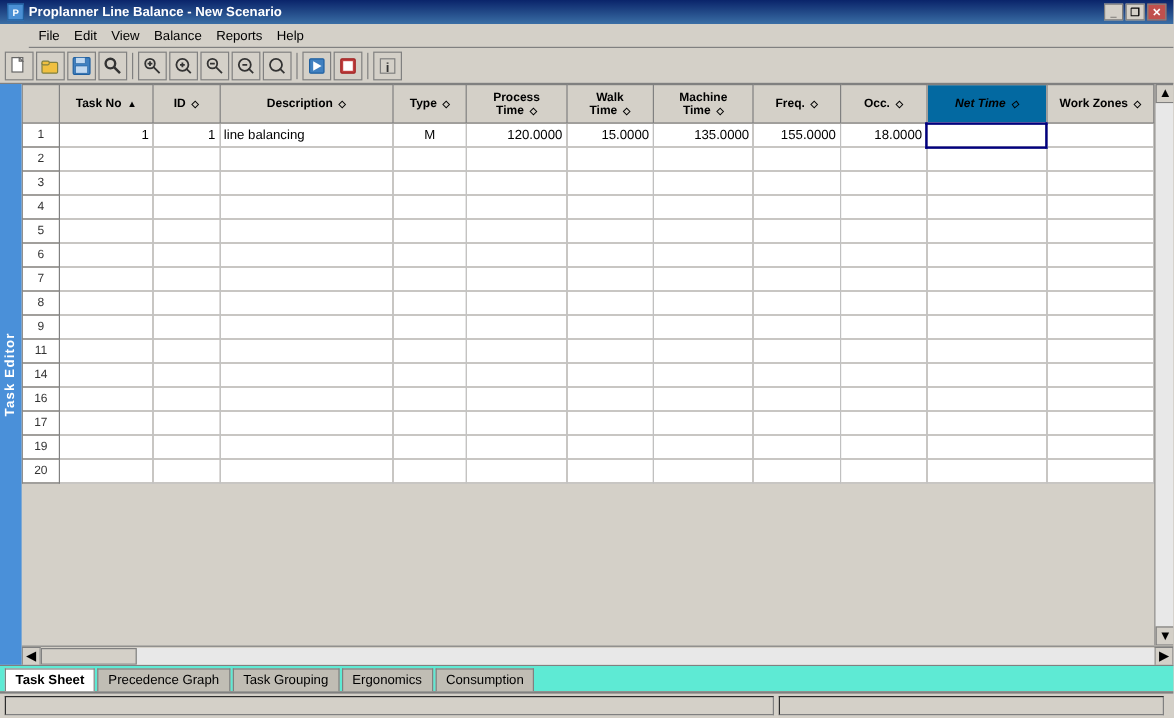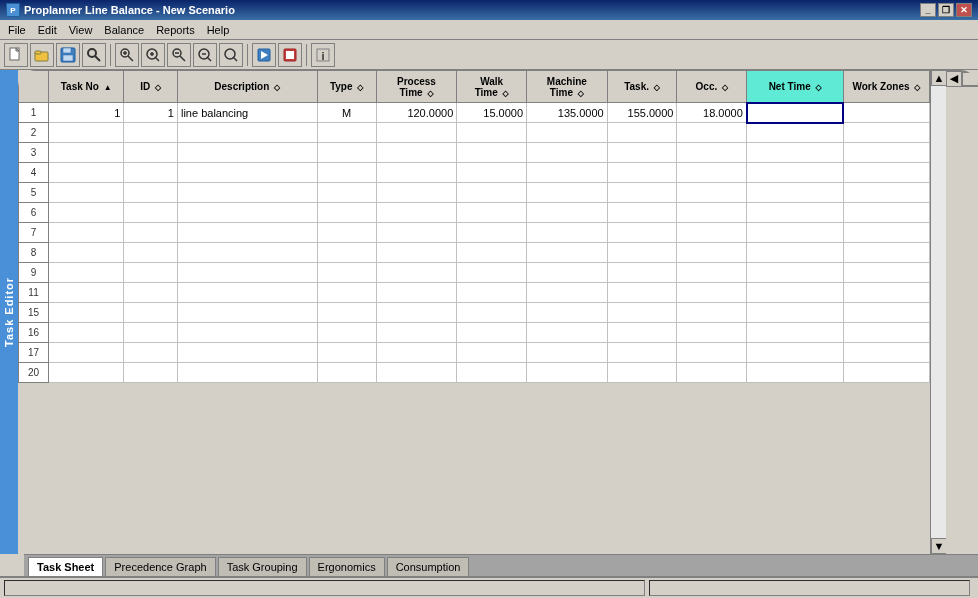--- a/index.html
+++ b/index.html
@@ -28,20 +28,21 @@
     }
 
     
     .menu-bar {
       background: #d4d0c8;
       height: 20px;
       display: flex;
       align-items: center;
       padding: 0 2px;
       border-bottom: 1px solid #808080;
+      margin-left: 24px;
     }
     .menu-item {
       padding: 2px 6px;
       font-size: 11px;
       cursor: pointer;
     }
 
     
     .toolbar {
       background: #d4d0c8;
@@ -81,22 +82,21 @@
       align-items: center;
       justify-content: center;
       letter-spacing: 1px;
     }
 
     
     .grid-container {
       flex: 1;
       overflow: hidden;
       display: flex;
-      flex-direction: row;
-      border-radius: 18px;
+      flex-direction: column;
     }
 
     .grid-wrapper {
       flex: 1;
       overflow: hidden;
       position: relative;
     }
 
     
     table {
@@ -149,26 +149,25 @@
       height: 16px;
       background: #d4d0c8;
       border-top: 1px solid #808080;
       display: flex;
       align-items: center;
     }
 
     
     .tab-bar {
       height: 22px;
-      background: #a3a3a3;
+      background: #5eead4;
       border-top: 1px solid #808080;
       display: flex;
       align-items: flex-end;
       padding-left: 4px;
-      margin-left: 24px;
     }
     .tab {
       padding: 2px 8px;
       font-size: 11px;
       border: 1px solid #808080;
       border-bottom: none;
       background: #d4d0c8;
       cursor: pointer;
       margin-right: 2px;
       height: 19px;
@@ -358,28 +357,28 @@
                 </th>
                 <th>
                   <span>Walk<br>Time</span>
                   <span class="sort-indicator">◇</span>
                 </th>
                 <th>
                   <span>Machine<br>Time</span>
                   <span class="sort-indicator">◇</span>
                 </th>
                 <th>
-                  <span>Task.</span>
+                  <span>Freq.</span>
                   <span class="sort-indicator">◇</span>
                 </th>
                 <th>
                   <span>Occ.</span>
                   <span class="sort-indicator">◇</span>
                 </th>
-                <th style="background:#5eead4;">
+                <th style="background:#0369a1;font-style:italic;">
                   <span>Net Time</span>
                   <span class="sort-indicator">◇</span>
                 </th>
                 <th>
                   <span>Work Zones</span>
                   <span class="sort-indicator">◇</span>
                 </th>
               </tr>
             </thead>
             <tbody id="table-body">
@@ -519,21 +518,21 @@
                   <td></td>
                   <td></td>
                   <td></td>
                   <td></td>
                   <td></td>
                   <td></td>
                   <td></td>
                   <td></td>
                 </tr>
               <tr class="empty-row">
-                  <td class="row-num-col">15</td>
+                  <td class="row-num-col">14</td>
                   <td></td>
                   <td></td>
                   <td></td>
                   <td></td>
                   <td></td>
                   <td></td>
                   <td></td>
                   <td></td>
                   <td></td>
                   <td></td>
@@ -548,20 +547,34 @@
                   <td></td>
                   <td></td>
                   <td></td>
                   <td></td>
                   <td></td>
                   <td></td>
                   <td></td>
                 </tr>
               <tr class="empty-row">
                   <td class="row-num-col">17</td>
+                  <td></td>
+                  <td></td>
+                  <td></td>
+                  <td></td>
+                  <td></td>
+                  <td></td>
+                  <td></td>
+                  <td></td>
+                  <td></td>
+                  <td></td>
+                  <td></td>
+                </tr>
+              <tr class="empty-row">
+                  <td class="row-num-col">19</td>
                   <td></td>
                   <td></td>
                   <td></td>
                   <td></td>
                   <td></td>
                   <td></td>
                   <td></td>
                   <td></td>
                   <td></td>
                   <td></td>

